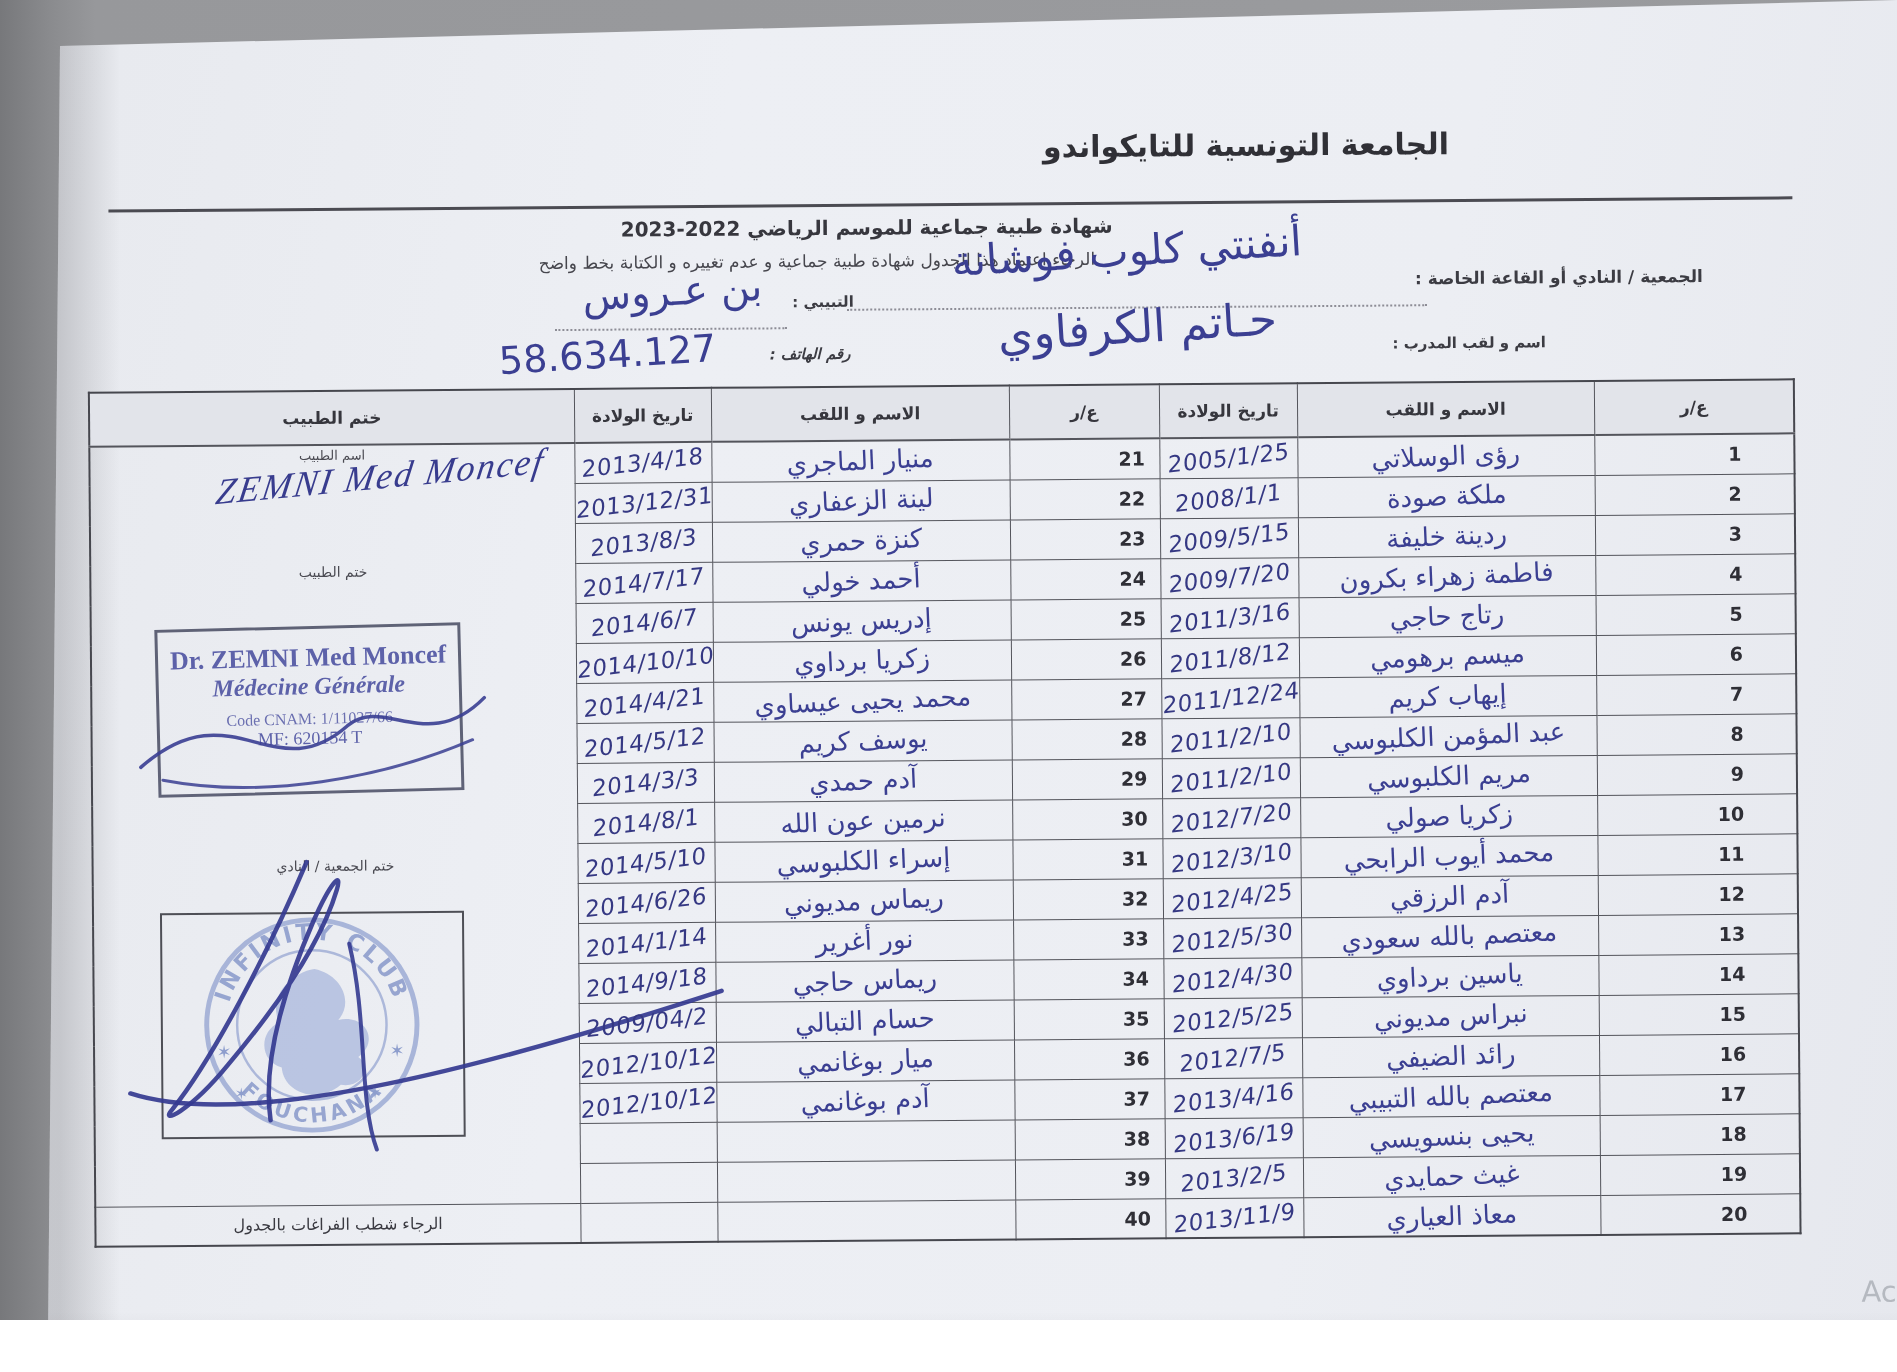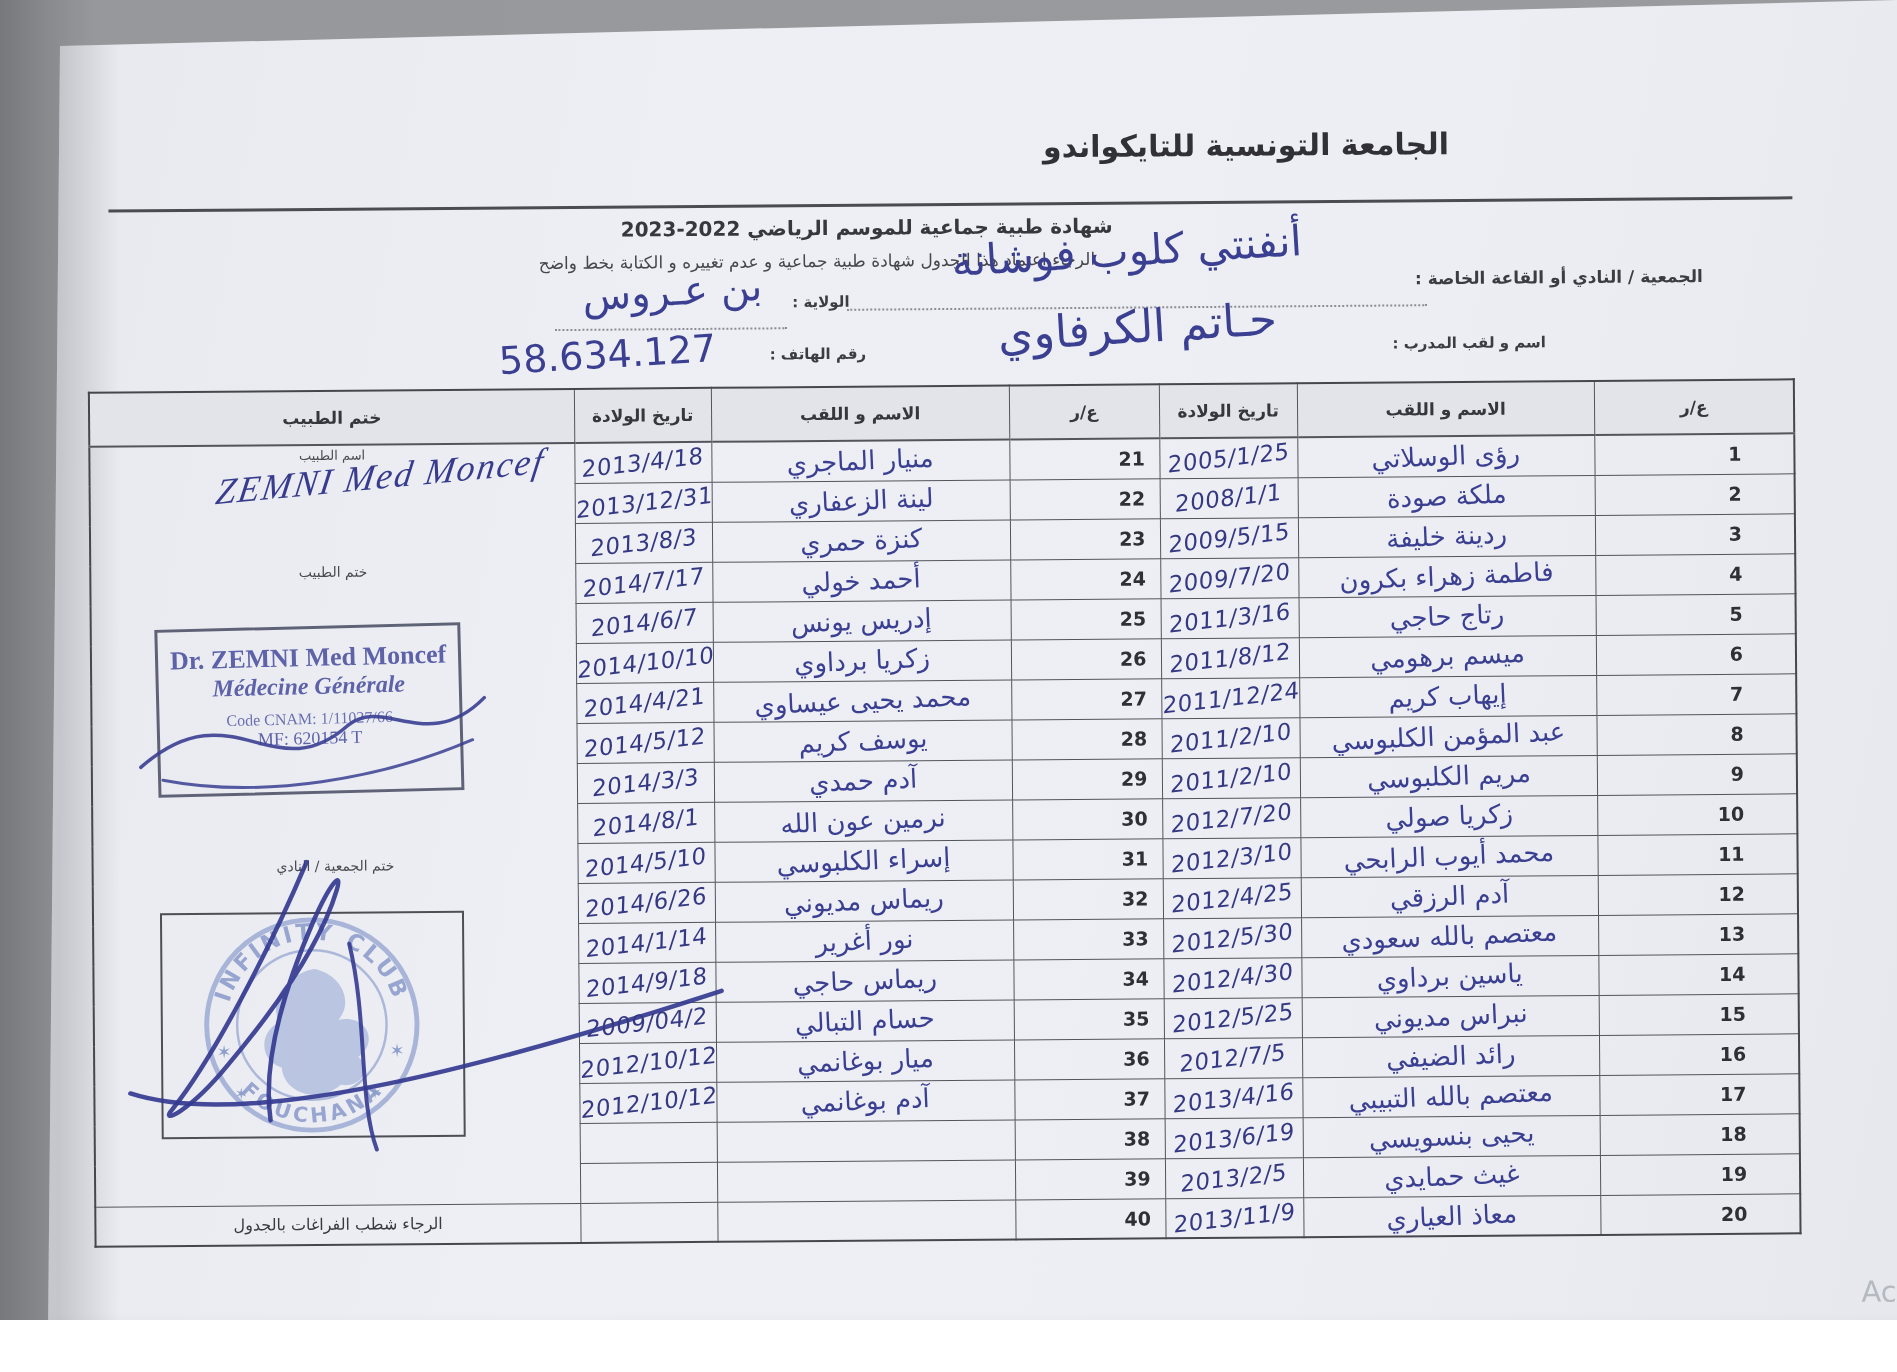--- a/index.html
+++ b/index.html
@@ -70,29 +70,29 @@
 
     <div class="abs title">الجامعة التونسية للتايكواندو</div>
     <div class="abs title-rule"></div>
     <div class="abs subtitle">شهادة طبية جماعية للموسم الرياضي 2022-2023</div>
     <div class="abs instruction">الرجاء اعتماد هذا الجدول شهادة طبية جماعية و عدم تغييره و الكتابة بخط واضح</div>
 
     <div class="abs lbl" style="left:1418px;top:272px;font-size:17px;">الجمعية / النادي أو القاعة الخاصة :</div>
     <div class="abs hand form-val" style="left:830px;top:228px;width:600px;">أنفنتي كلوب فوشانة</div>
     <div class="abs dotline" style="left:850px;top:308px;width:580px;"></div>
 
-    <div class="abs lbl" style="left:795px;top:292px;font-size:15px;">الولاية :</div>
+    <div class="abs lbl" style="left:795px;top:292px;font-size:15px;">التبيبي :</div>
     <div class="abs hand form-val" style="left:560px;top:266px;width:230px;font-size:40px;">بن عـروس</div>
     <div class="abs dotline" style="left:558px;top:326px;width:232px;"></div>
 
     <div class="abs lbl" style="left:1395px;top:338px;font-size:15px;">اسم و لقب المدرب :</div>
     <div class="abs hand form-val" style="left:900px;top:302px;width:480px;font-size:45px;">حـاتم الكرفاوي</div>
     <div class="abs dotline" style="left:905px;top:390px;width:470px;"></div>
 
-    <div class="abs lbl" style="left:772px;top:344px;font-size:15px;">رقم الهاتف :</div>
+    <div class="abs lbl" style="left:772px;top:344px;font-size:15px;font-style:italic;">رقم الهاتف :</div>
     <div class="abs hand form-val" dir="ltr" style="left:445px;top:330px;width:330px;font-size:38px;">58.634.127</div>
     <div class="abs dotline" style="left:440px;top:390px;width:335px;"></div>
 
     <table>
       <colgroup>
         <col style="width:485px">
           <col style="width:137px">
           <col style="width:298px">
           <col style="width:150px">
         <col style="width:138px">

